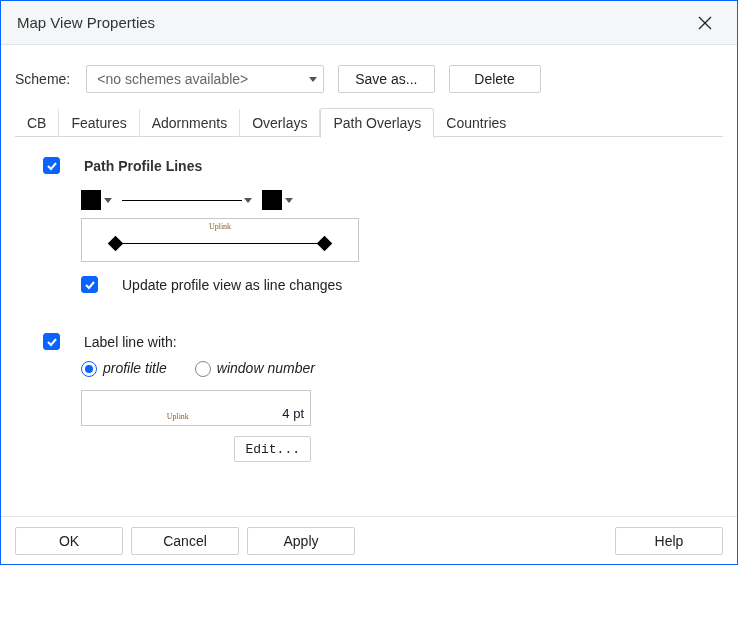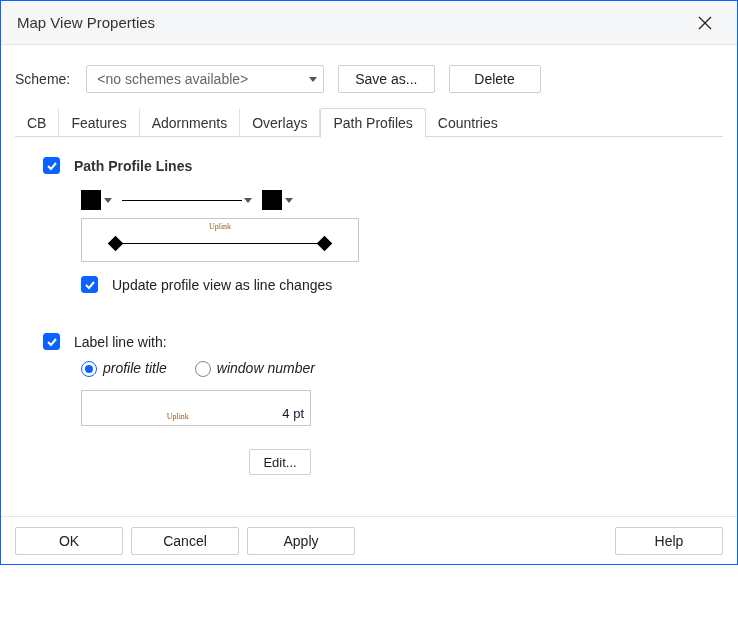--- a/index.html
+++ b/index.html
@@ -47,21 +47,21 @@
   .tab.active {
     background:#fff;
     border:1px solid #d9d9d9;
     border-bottom:1px solid #fff;
     border-radius:3px 3px 0 0;
     font-weight:500;
   }
 
   .tabpanel { flex:1 1 auto; padding:20px 28px 10px 28px; position:relative; }
 
-  .cb-row { display:flex; align-items:center; gap:14px; }
+  .cb-row { display:flex; align-items:center; gap:24px; }
   .cb {
     width:17px; height:17px; border-radius:3px; display:inline-flex;
     align-items:center; justify-content:center; cursor:pointer;
     border:1px solid #0a62ff; background:#0a62ff;
   }
   .cb svg { display:block; }
 
   .section-title { font-size:14px; font-weight:600; color:#333; }
 
   .line-editor-row { display:flex; align-items:center; gap:2px; margin:16px 0 8px 38px; }
@@ -112,21 +112,21 @@
     position:relative; background:#fff;
   }
   .label-preview .caption {
     position:absolute; left:42%; bottom:4px; transform:translateX(-50%);
     font-size:8px; color:#8c5d2b; font-family:"Times New Roman", serif;
   }
   .label-preview .pt {
     position:absolute; right:6px; bottom:4px; font-size:13px; color:#0f172a;
   }
 
-  .edit-row { margin:23px 0 0 38px; width:230px; display:flex; justify-content:flex-end; }
+  .edit-row { margin:10px 0 0 38px; width:230px; display:flex; justify-content:flex-end;font-family:Liberation Mono, monospace; }
   .small-btn {
     height:26px; min-width:62px; padding:0 10px;
     border:1px solid #cfcfcf; background:#fff;
     display:inline-flex; align-items:center; justify-content:center;
     font-size:13px; border-radius:2px; cursor:pointer;
   }
 
   .footer {
     height:48px; border-top:1px solid #e6e6e6;
     display:flex; align-items:center; justify-content:space-between;
@@ -162,21 +162,21 @@
       </div>
       <div class="btn">Save as...</div>
       <div class="btn">Delete</div>
     </div>
 
     <div class="tabs">
       <div class="tab">CB</div>
       <div class="tab">Features</div>
       <div class="tab">Adornments</div>
       <div class="tab">Overlays</div>
-      <div class="tab active">Path Profiles</div>
+      <div class="tab active">Path Overlays</div>
       <div class="tab" style="border-right:none">Countries</div>
     </div>
 
     <div class="tabpanel">
 
       <div class="cb-row">
         <span class="cb">
           <svg width="12" height="12" viewBox="0 0 12 12">
             <polyline points="2,6 5,9 10,3" fill="none" stroke="#fff" stroke-width="2"></polyline>
           </svg>

